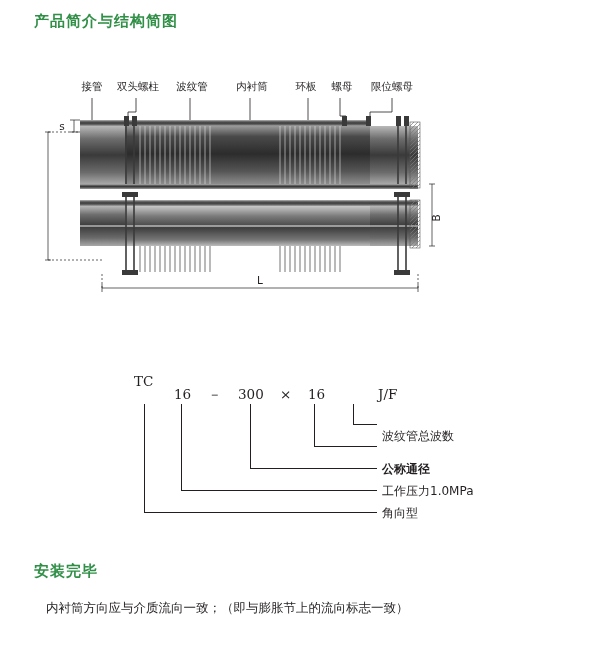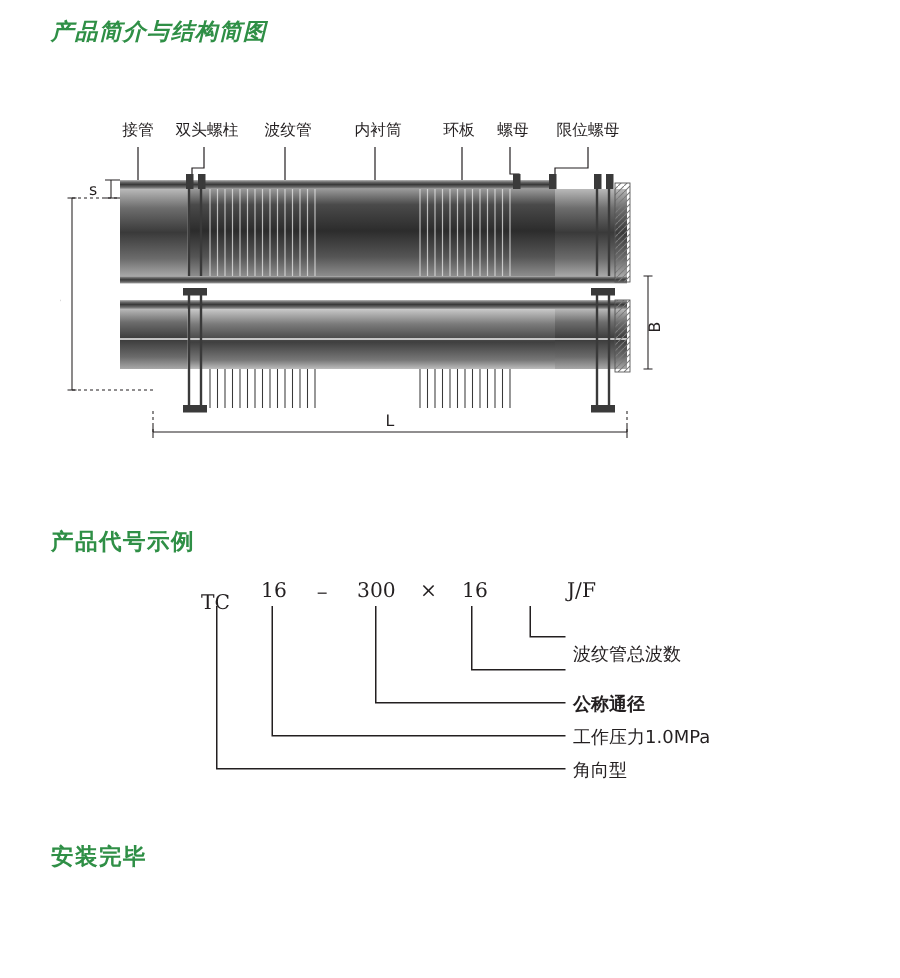--- a/index.html
+++ b/index.html
@@ -23,21 +23,21 @@
 
   
   .section-title {
     position: absolute;
     font-size: 15px;
     font-weight: bold;
     color: #2f8f46;
     letter-spacing: 1px;
     white-space: nowrap;
   }
-  #title-1 { left: 34px; top: 12px; font-style: italic; }
+  #title-1 { left: 34px; top: 12px; }
   #title-2 { left: 34px; top: 352px; }
   #title-3 { left: 34px; top: 562px; }
 
   
   #diagram {
     position: absolute;
     left: 40px;
     top: 60px;
     width: 520px;
     height: 235px;
@@ -297,25 +297,24 @@
         <path d="M62,228 L378,228"></path>
         <path d="M62,224 L62,232"></path>
         <path d="M378,224 L378,232"></path>
         <path d="M62,214 L62,228" stroke-dasharray="2,2"></path>
         <path d="M378,214 L378,228" stroke-dasharray="2,2"></path>
       </g>
       <text class="cal-label" x="220" y="224" text-anchor="middle">L</text>
     </svg>
   </div>
 
-  <div class="section-title" id="title-2">产品代号示例</div>
 
   <div id="code-example">
 
-    <div class="code-char" style="left:94px; top:22px;">TC</div>
+    <div class="code-char" style="left:94px; top:1px;">TC</div>
     <div class="code-char" style="left:134px; top:14px;">16</div>
     <div class="code-char" style="left:168px; top:14px;">－</div>
     <div class="code-char" style="left:198px; top:14px;">300</div>
     <div class="code-char" style="left:240px; top:14px;">×</div>
     <div class="code-char" style="left:268px; top:14px;">16</div>
     <div class="code-char" style="left:306px; top:14px;margin-left:32px;">J/F</div>
 
     <div class="leader-line leader-v" style="left:104px; top:32px; height:108px;"></div>
     <div class="leader-line leader-v" style="left:141px; top:32px; height:86px;"></div>
     <div class="leader-line leader-v" style="left:210px; top:32px; height:64px;"></div>
@@ -330,15 +329,16 @@
 
     <div class="code-note" style="left:342px; top:56px;">波纹管总波数</div>
     <div class="code-note" style="left:342px; top:89px;font-weight:bold;">公称通径</div>
     <div class="code-note" style="left:342px; top:111px;">工作压力1.0MPa</div>
     <div class="code-note" style="left:342px; top:133px;">角向型</div>
   </div>
 
   <div class="section-title" id="title-3">安装完毕</div>
 
   <div id="install-notes">
+    <p>内衬筒方向应与介质流向一致；（即与膨胀节上的流向标志一致）</p>
   </div>
 
 </div>
 
 </body></html>

